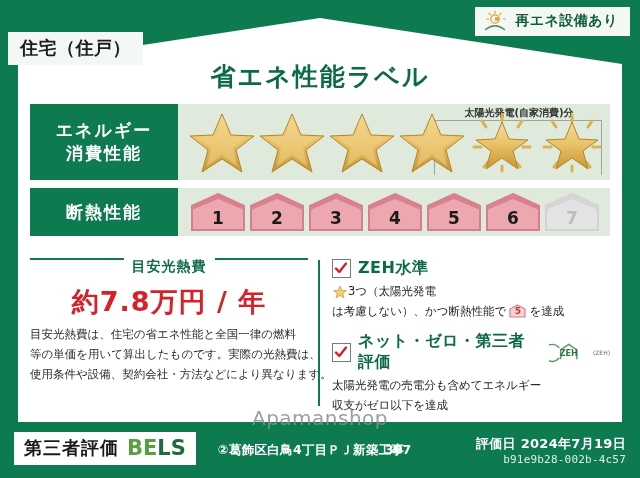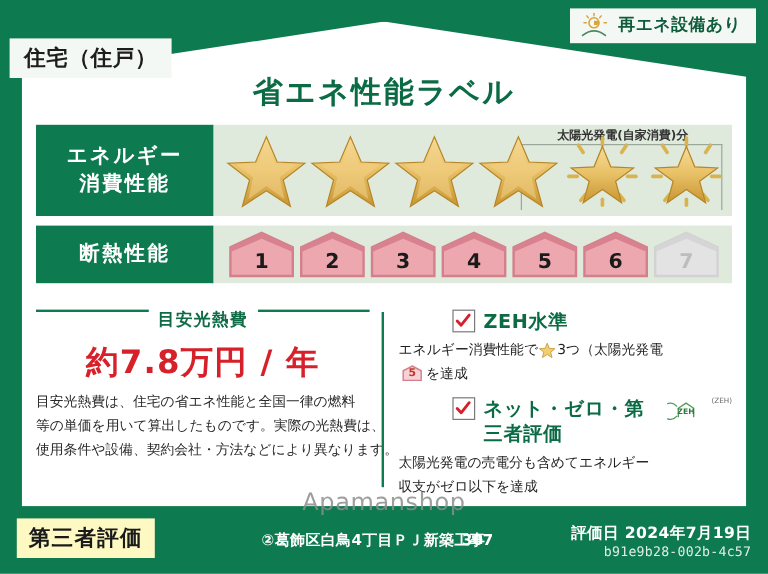--- a/index.html
+++ b/index.html
@@ -110,21 +110,21 @@
     text-align:center;color:#d6212a;font-size:27px;font-weight:bold;
     margin-top:8px;letter-spacing:1px;
   }
   .cost-note{
     margin-top:4px;font-size:11.5px;color:#2a2a2a;line-height:1.75;
     text-align:justify;
   }
   .cost-note div{white-space:nowrap;}
 
   .crit{margin-bottom:10px;}
-  .crit-head{display:flex;align-items:flex-start;gap:7px;margin-left:45px;}
+  .crit-head{display:flex;align-items:center;gap:7px;}
   .chk{
     width:17px;height:17px;border:1.5px solid #7a7a7a;background:#fff;
     position:relative;flex:none;
   }
   .chk svg{position:absolute;left:1px;top:1px;width:14px;height:14px;}
   .crit-title{font-size:16px;font-weight:bold;color:#0b6b45;letter-spacing:.5px;}
   .crit-body{font-size:11.5px;color:#1e1e1e;line-height:1.7;margin-top:3px;}
   .crit-body div{white-space:nowrap;display:flex;align-items:center;}
   .inline-star{width:14px;height:14px;margin:0 1px;}
   .inline-house{
@@ -139,21 +139,21 @@
   
   .watermark{
     position:absolute;left:0;right:0;top:406px;text-align:center;
     font-size:20px;color:#8b8f8d;opacity:.85;letter-spacing:.5px;
     z-index:28;pointer-events:none;
   }
 
   
   .footer{position:absolute;left:0;bottom:0;width:640px;height:52px;background:#0e7a50;}
   .bels-box{
-    position:absolute;left:14px;top:6px;background:#fef9c3;
+    position:absolute;left:14px;top:6px;background:#ffffff;
     padding:4px 10px 5px 10px;display:flex;align-items:center;gap:8px;
   }
   .bels-jp{font-size:18px;font-weight:bold;color:#1a1a1a;letter-spacing:1px;}
   .bels-en{font-size:21px;font-weight:bold;color:#5b9e3f;letter-spacing:0px;}
   .bels-en .b2{color:#1d6b3e;}
   .prop-name{
     position:absolute;left:218px;top:16px;
     color:#fff;font-size:12.5px;font-weight:bold;letter-spacing:.3px;
   }
   .prop-no{position:absolute;left:385px;top:16px;color:#fff;font-size:12.5px;font-weight:bold;}
@@ -363,27 +363,27 @@
         <div class="crit-head">
           <div class="chk">
             <svg viewBox="0 0 14 14">
               <path d="M2 7.5 L5.3 11 L12 2.6" fill="none" stroke="#d6212a" stroke-width="2.4" stroke-linecap="round" stroke-linejoin="round"></path>
             </svg>
           </div>
           <div class="crit-title">ZEH水準</div>
         </div>
         <div class="crit-body">
           <div>
-            <span>エネルギー消費性能で</span>
             <svg class="inline-star" viewBox="0 0 14 14">
               <polygon points="7,1 8.8,5.3 13.4,5.6 9.9,8.5 11,13 7,10.4 3,13 4.1,8.5 0.6,5.6 5.2,5.3" fill="#ecc濃" stroke="#c89632" stroke-width=".7" style="fill:#f0cf72"></polygon>
             </svg>
             <span>3つ（太陽光発電</span>
           </div>
           <div>
+            <span>は考慮しない）、かつ断熱性能で</span>
             <span class="inline-house">
               <svg viewBox="0 0 17 14">
                 <polygon points="8.5,1 16,5 16,13 1,13 1,5" fill="#f6d2d6" stroke="#d4808c" stroke-width="1.2"></polygon>
               </svg>
               <span>5</span>
             </span>
             <span>を達成</span>
           </div>
         </div>
       </div>
@@ -410,20 +410,21 @@
       </div>
 
     </div>
   </div>
 
   <div class="watermark">Apamanshop</div>
 
   <div class="footer">
     <div class="bels-box">
       <span class="bels-jp">第三者評価</span>
+      <span class="bels-en"><span>BE</span><span class="b2">LS</span></span>
     </div>
     <div class="prop-name">②葛飾区白鳥4丁目ＰＪ新築工事</div>
     <div class="prop-no">307</div>
     <div class="eval-date">評価日 2024年7月19日</div>
     <div class="eval-id">b91e9b28-002b-4c57</div>
   </div>
 
 </div>
 
 </body></html>

